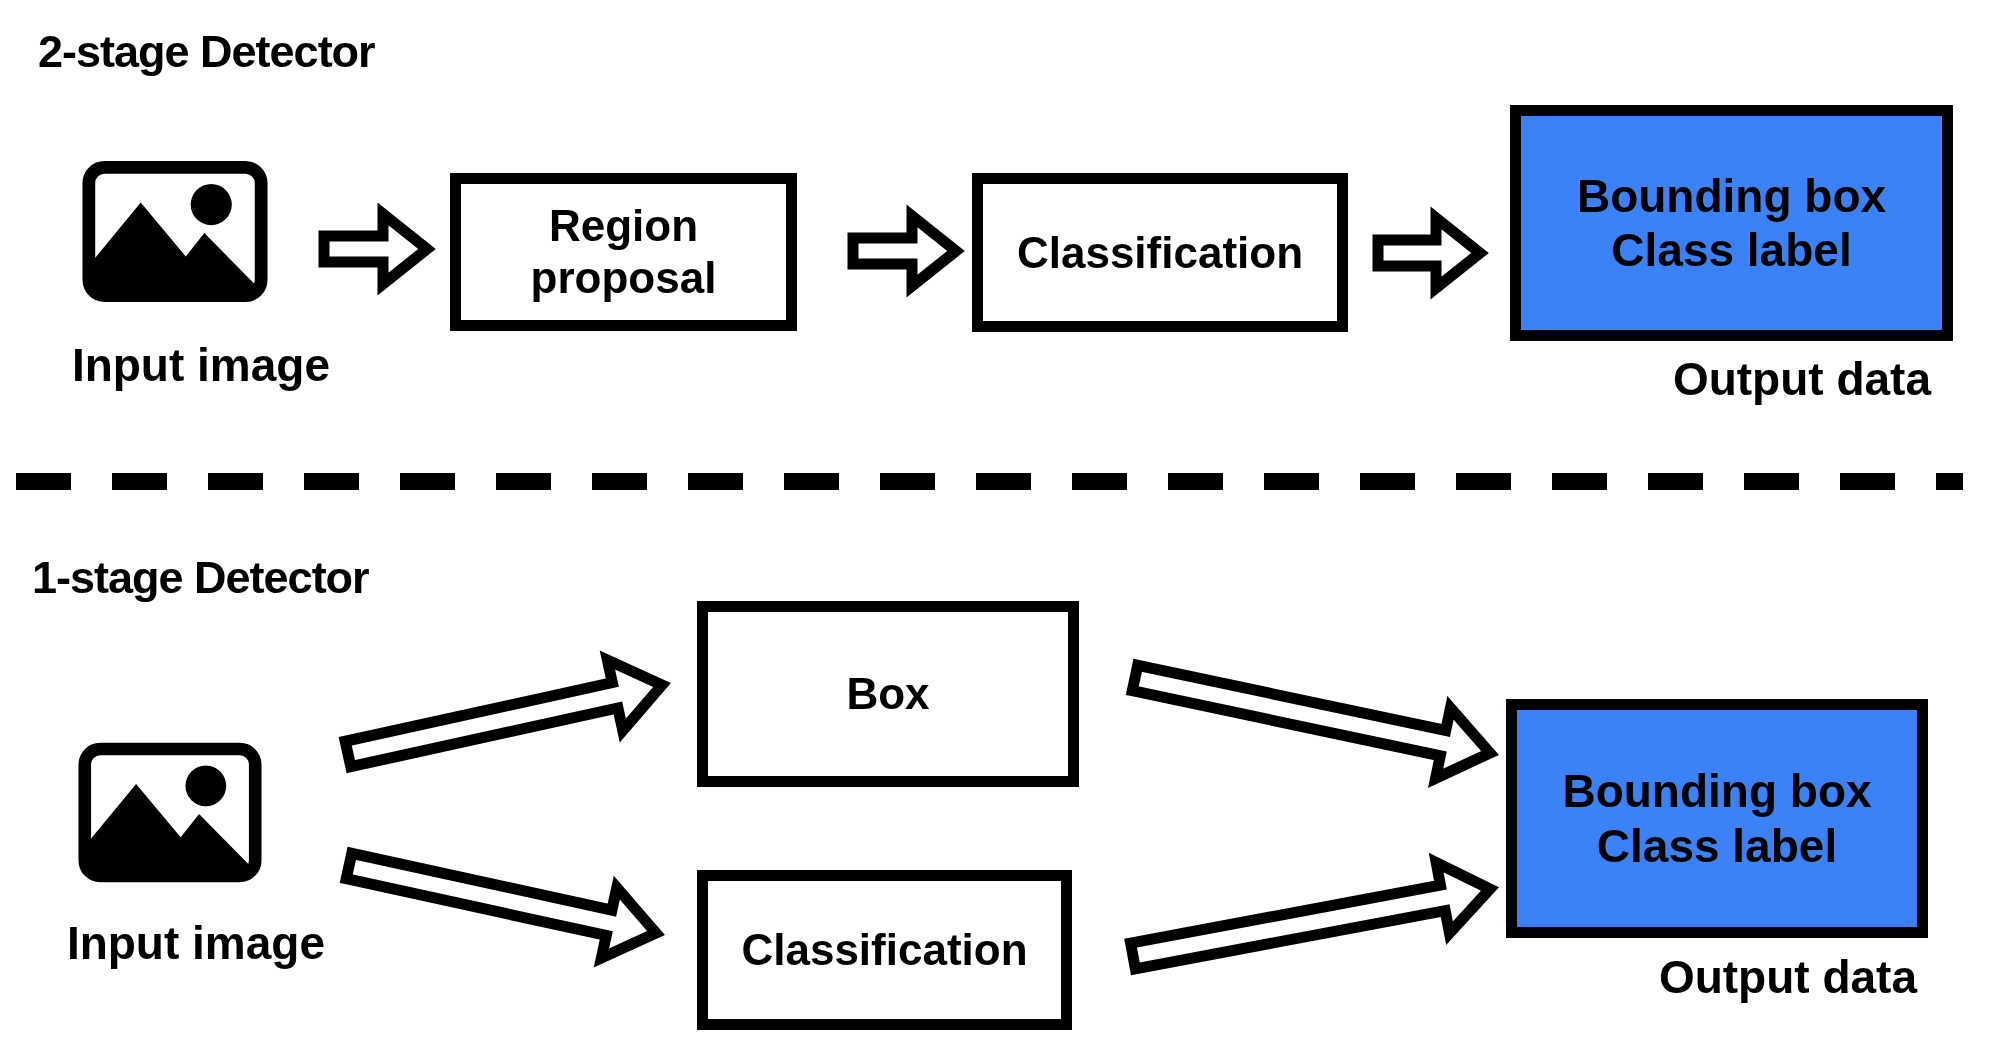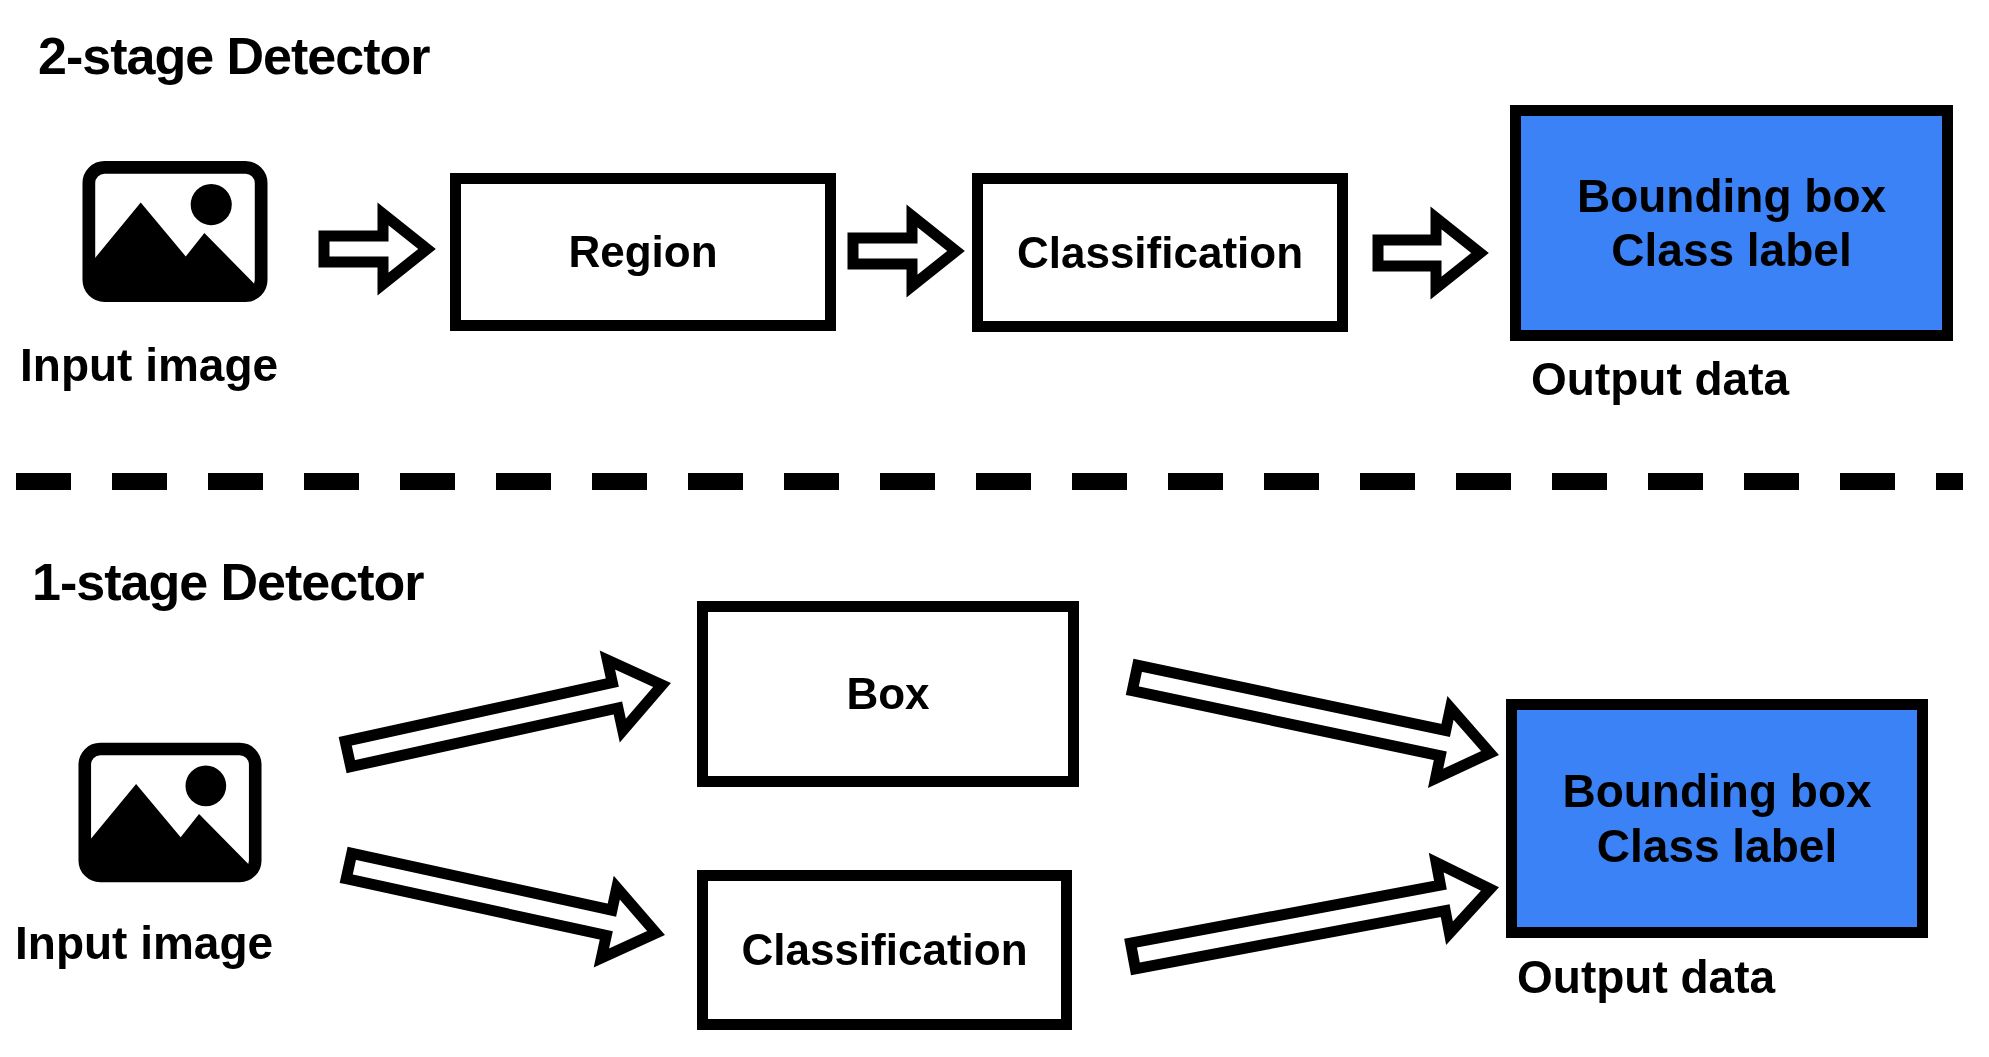--- a/index.html
+++ b/index.html
@@ -6,36 +6,36 @@
   .canvas{
     position:relative;
     width:1989px;height:1057px;
     background:#ffffff;
     font-family:"Liberation Sans","DejaVu Sans",sans-serif;
     color:#000;
     overflow:hidden;
   }
   .abs{position:absolute;}
   .section-title{
-    font-size:52px;font-weight:700;letter-spacing:-1px;white-space:nowrap;
+    font-size:45px;font-weight:700;letter-spacing:-1px;white-space:nowrap;
   }
   .node-box{
     box-sizing:border-box;
     border:11px solid #000;
     background:#fff;
     display:flex;flex-direction:column;align-items:center;justify-content:center;
     text-align:center;
     font-size:44px;font-weight:700;line-height:1.18;
   }
   .node-box.output{
     background:#3b82f6;
     font-size:46px;
   }
   .caption{
-    font-size:46px;font-weight:700;text-align:left;white-space:nowrap;
+    font-size:46px;font-weight:700;text-align:right;white-space:nowrap;
   }
   .divider-dashed{
     height:17px;
     background:repeating-linear-gradient(to right,#000 0 55px,transparent 55px 96px);
   }
   svg.overlay{position:absolute;left:0;top:0;pointer-events:none;}
   .flow-arrow{fill:#ffffff;stroke:#000000;stroke-width:11;stroke-linejoin:miter;}
   .img-icon{display:block;}
 </style>
 </head>
@@ -53,22 +53,23 @@
       </defs>
     <g clip-path="url(#icoclip-a)">
       <rect x="0" y="0" width="190" height="145" fill="#ffffff"></rect>
       <circle cx="132" cy="45" r="21" fill="#000000"></circle>
       <path d="M8,138 L8,106 L60,43 L106,98 L125,74 L182,132 L182,138 Z" fill="#000000"></path>
     </g>
     <rect x="7" y="7" width="176" height="131" rx="16" fill="none" stroke="#000000" stroke-width="13"></rect>
   </svg>
   <div class="abs caption" style="left:20px;top:338px;width:310px;">Input image</div>
 
-  <div class="abs node-box" style="left:450px;top:173px;width:386px;height:158px;">
+  <div class="abs node-box" style="left:450px;top:173px;width:347px;height:158px;">
     <span>Region</span>
+    <span>proposal</span>
   </div>
 
   <div class="abs node-box" style="left:972px;top:173px;width:376px;height:159px;">
     <span>Classification</span>
   </div>
 
   <div class="abs node-box output" style="left:1510px;top:105px;width:443px;height:236px;">
     <span>Bounding box</span>
     <span>Class label</span>
   </div>

